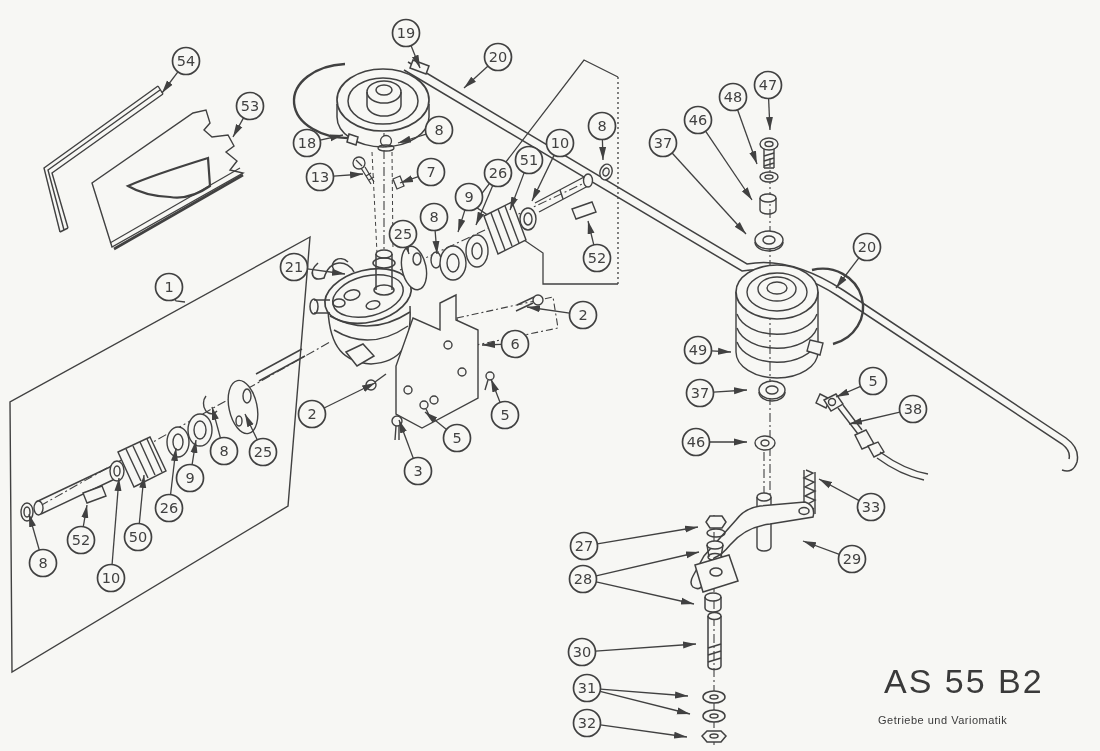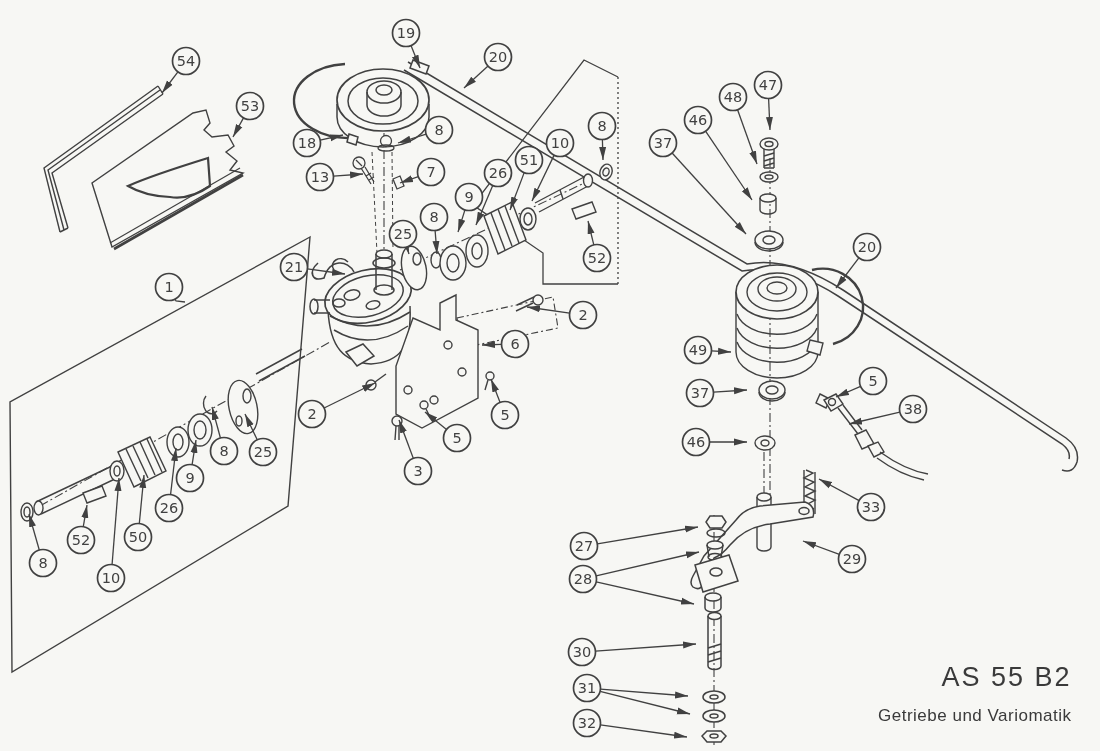--- a/index.html
+++ b/index.html
@@ -8,24 +8,24 @@
   .stage{
     position:relative; width:1100px; height:751px; overflow:hidden;
     background:var(--bg); color:var(--line);
   }
   svg{display:block; color:var(--line);}
   .art{position:absolute; left:0; top:0;}
   .title-block{
     position:absolute; left:884px; top:662px; color:#3a3a3a;
   }
   .title-main{
-    font-size:27px; letter-spacing:2px; font-weight:400; white-space:nowrap;text-align:right;
+    font-size:34px; letter-spacing:2px; font-weight:400; white-space:nowrap;
   }
   .title-sub{
-    font-size:17px; letter-spacing:0.5px; margin-top:13px; margin-left:-6px; white-space:nowrap;
+    font-size:11px; letter-spacing:0.5px; margin-top:13px; margin-left:-6px; white-space:nowrap;
   }
   .co-num{
     font-size:14.5px; font-family:"DejaVu Sans", sans-serif;
   }
 </style>
 </head>
 <body>
 
 <div class="stage">
 

